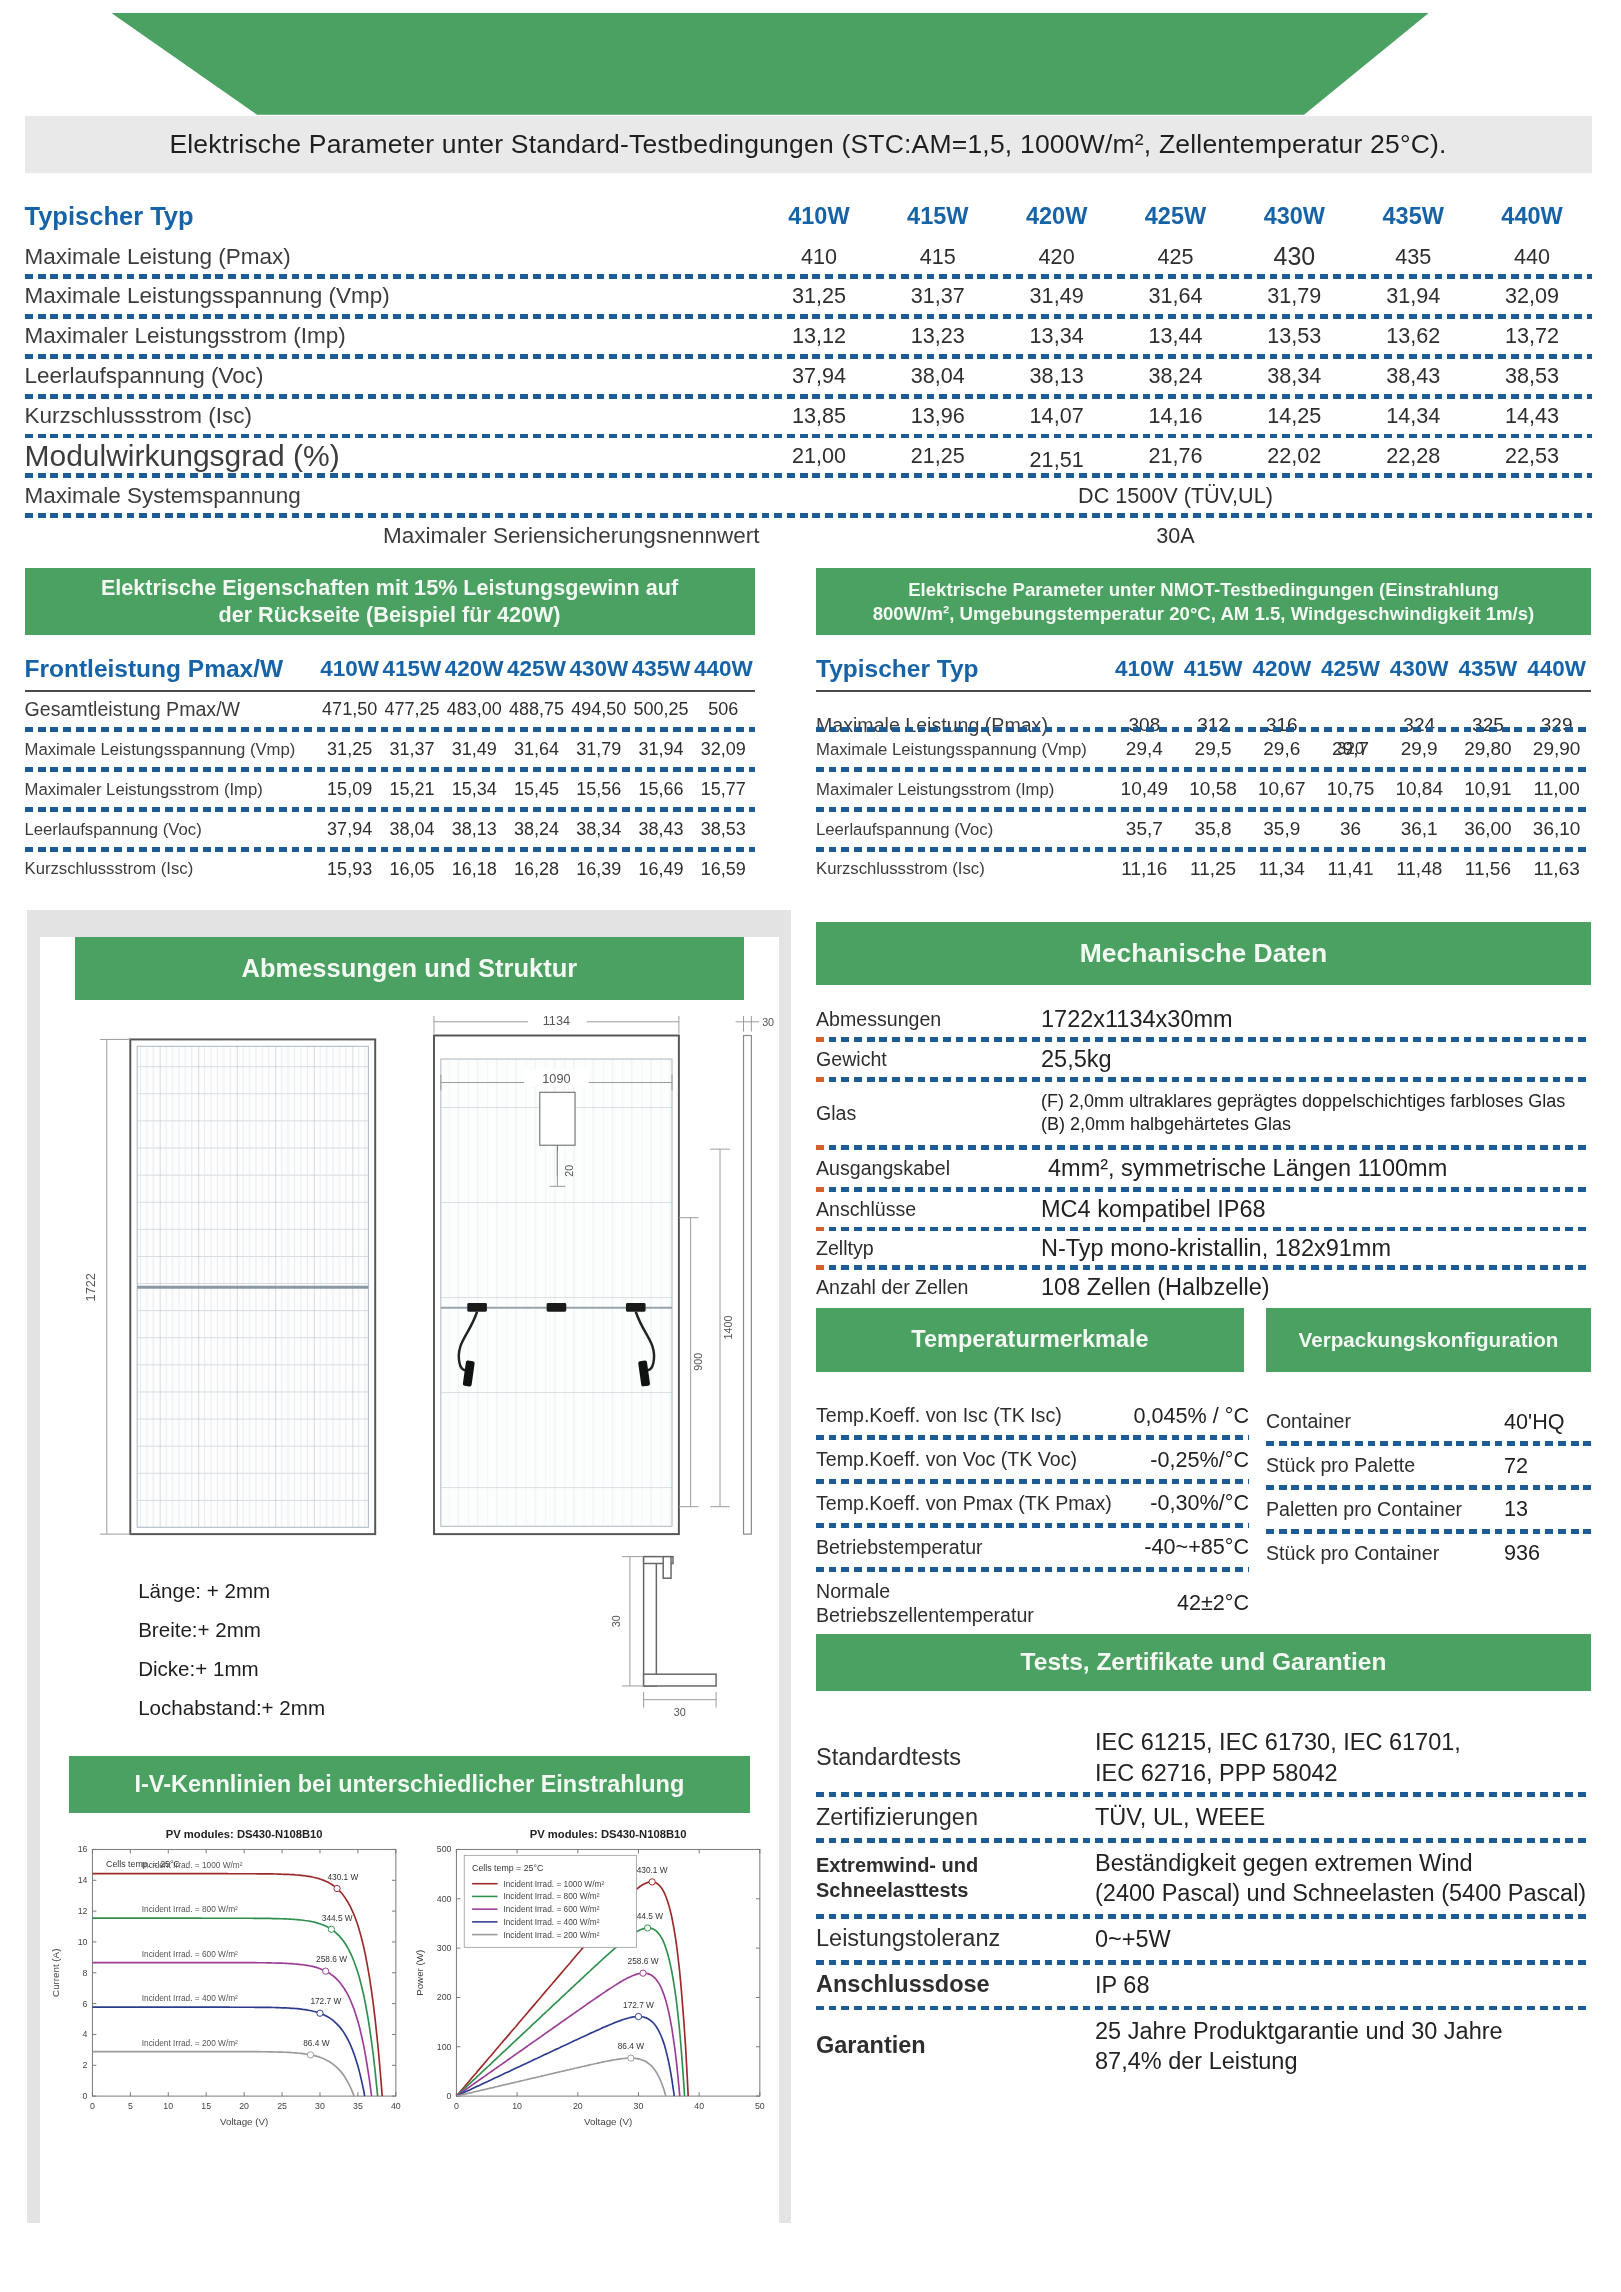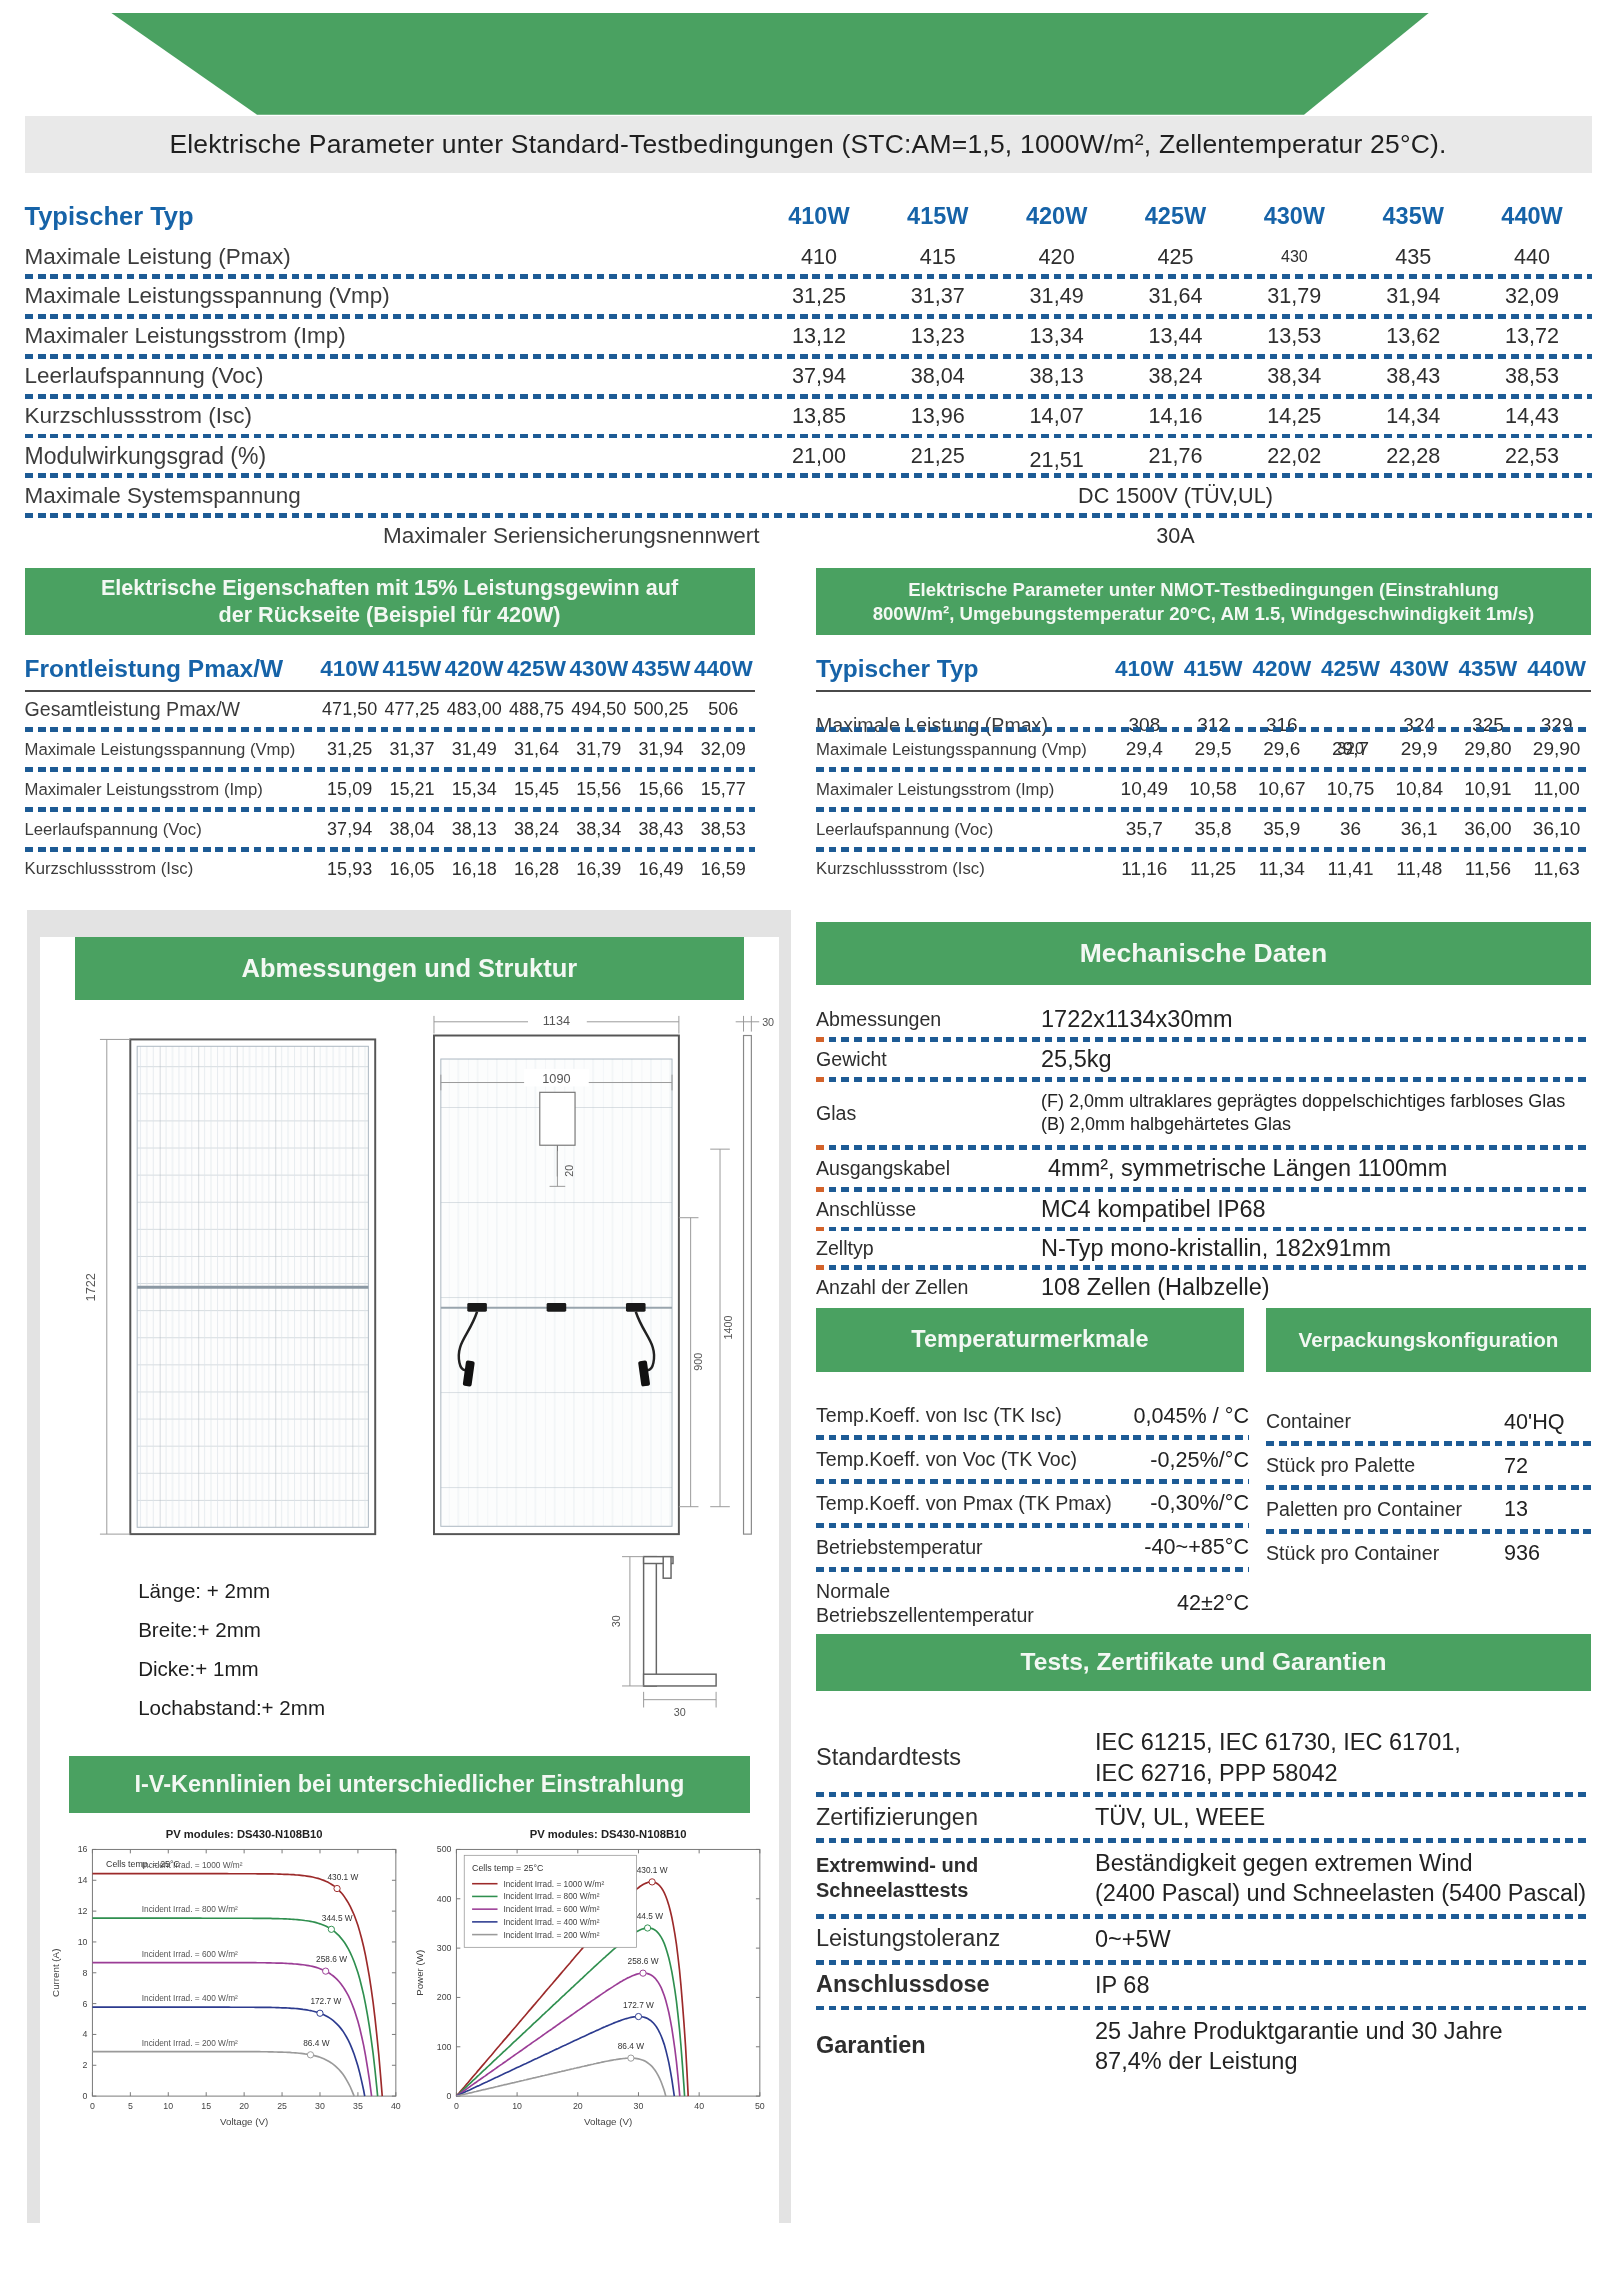--- a/index.html
+++ b/index.html
@@ -49,21 +49,21 @@
         <span class="col-head" style="font-size: 23.5px;">430W</span>
         <span class="col-head" style="font-size: 23.5px;">435W</span>
         <span class="col-head" style="font-size: 23.5px;">440W</span>
       </div>
       <div class="spec-row" style="grid-template-columns: 735px 1fr 1fr 1fr 1fr 1fr 1fr 1fr; height: 35px;">
         <span class="row-label" style="font-size: 22.5px;">Maximale Leistung (Pmax)</span>
         <span class="cell" style="font-size: 21.6px;">410</span>
         <span class="cell" style="font-size: 21.6px;">415</span>
         <span class="cell" style="font-size: 21.6px;">420</span>
         <span class="cell" style="font-size: 21.6px;">425</span>
-        <span class="cell" style="font-size: 16px;">430</span>
+        <span class="cell" style="font-size: 25px;">430</span>
         <span class="cell" style="font-size: 21.6px;">435</span>
         <span class="cell" style="font-size: 21.6px;">440</span>
       </div>
       <div class="dotline"></div>
       <div class="spec-row" style="grid-template-columns: 735px 1fr 1fr 1fr 1fr 1fr 1fr 1fr; height: 35px;">
         <span class="row-label" style="font-size: 22.5px;">Maximale Leistungsspannung (Vmp)</span>
         <span class="cell" style="font-size: 21.6px;">31,25</span>
         <span class="cell" style="font-size: 21.6px;">31,37</span>
         <span class="cell" style="font-size: 21.6px;">31,49</span>
         <span class="cell" style="font-size: 21.6px;">31,64</span>
@@ -99,21 +99,21 @@
         <span class="cell" style="font-size: 21.6px;">13,85</span>
         <span class="cell" style="font-size: 21.6px;">13,96</span>
         <span class="cell" style="font-size: 21.6px;">14,07</span>
         <span class="cell" style="font-size: 21.6px;">14,16</span>
         <span class="cell" style="font-size: 21.6px;">14,25</span>
         <span class="cell" style="font-size: 21.6px;">14,34</span>
         <span class="cell" style="font-size: 21.6px;">14,43</span>
       </div>
       <div class="dotline"></div>
       <div class="spec-row" style="grid-template-columns: 735px 1fr 1fr 1fr 1fr 1fr 1fr 1fr; height: 35px;">
-        <span class="row-label" style="font-size: 23px;">Modulwirkungsgrad (%)</span>
+        <span class="row-label" style="font-size: 30px;">Modulwirkungsgrad (%)</span>
         <span class="cell" style="font-size: 21.6px;">21,00</span>
         <span class="cell" style="font-size: 21.6px;">21,25</span>
         <span class="cell" style="font-size: 21.6px; margin-top: 8px;">21,51</span>
         <span class="cell" style="font-size: 21.6px;">21,76</span>
         <span class="cell" style="font-size: 21.6px;">22,02</span>
         <span class="cell" style="font-size: 21.6px;">22,28</span>
         <span class="cell" style="font-size: 21.6px;">22,53</span>
       </div>
       <div class="dotline"></div>
       <div class="spec-row" style="grid-template-columns: 735px repeat(7, 1fr); height: 35px;">

